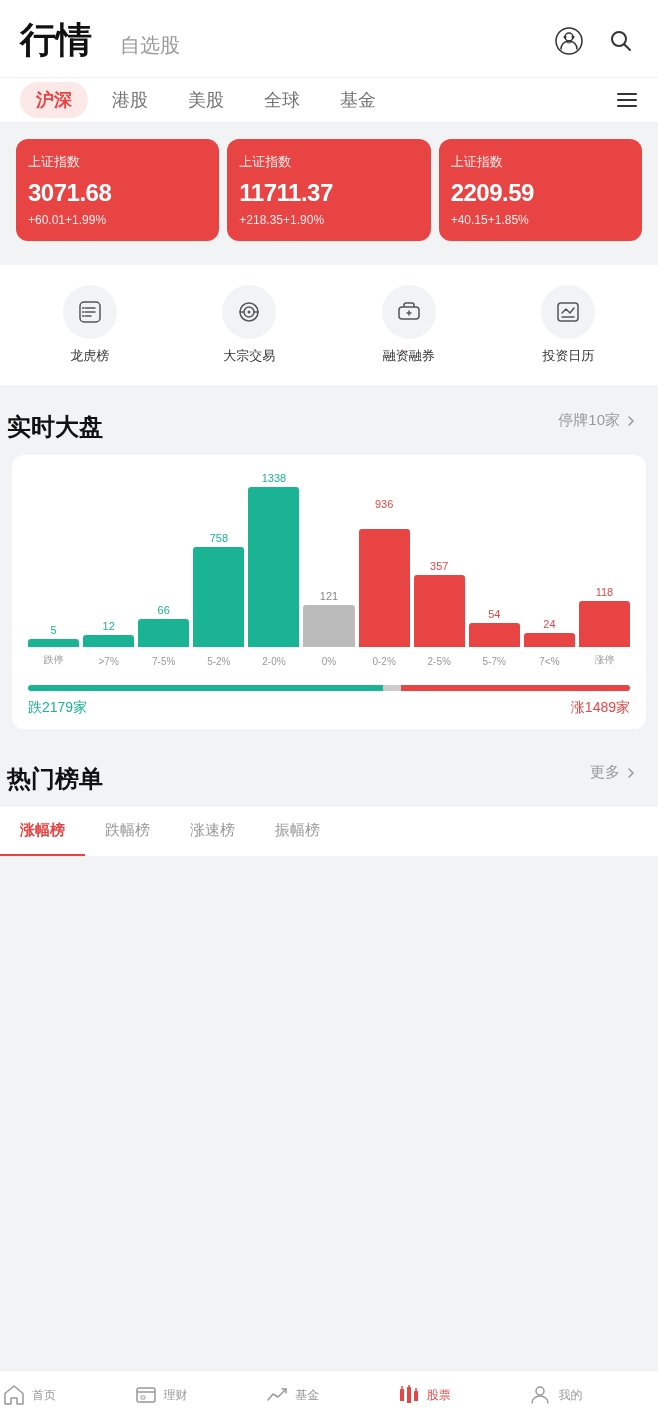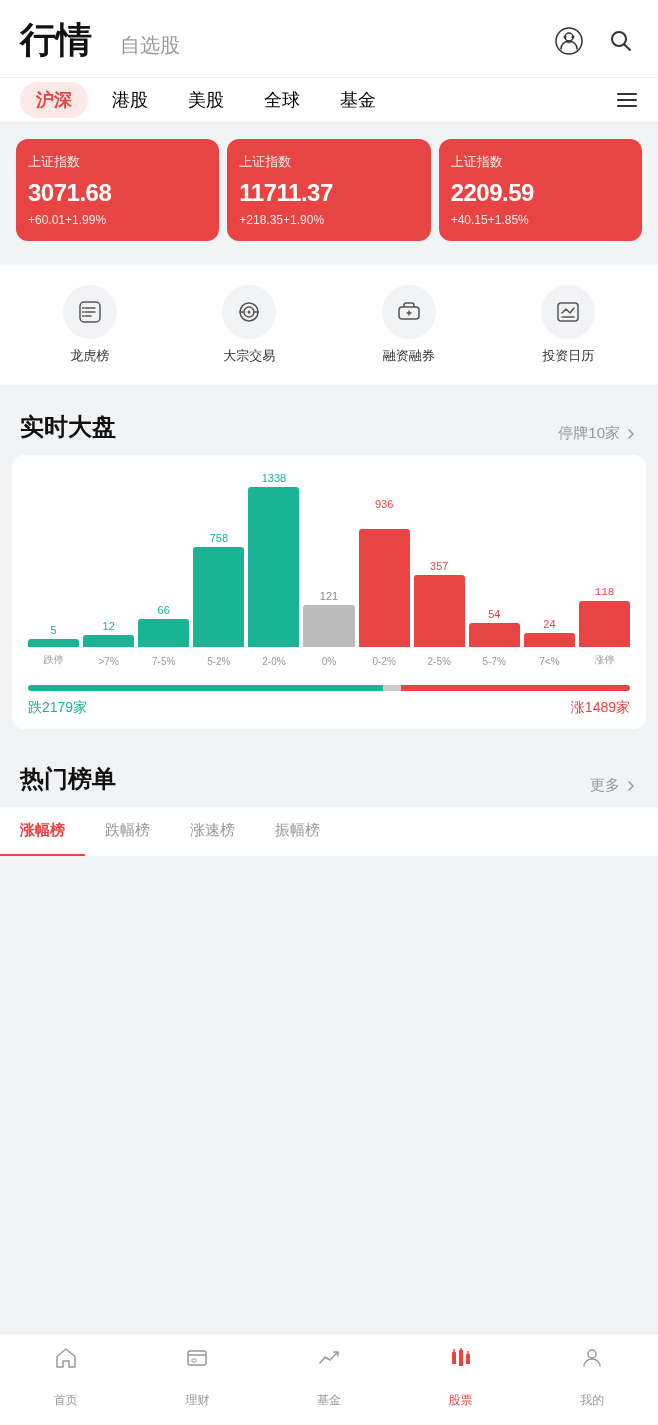--- a/index.html
+++ b/index.html
@@ -53,21 +53,21 @@
       background: #fff;
       display: flex;
       align-items: center;
       padding: 0 20px;
       gap: 8px;
       border-bottom: 1px solid #eee;
     }
     .tab-item {
       padding: 10px 16px;
       font-size: 18px;
-      color: #000000;
+      color: #737373;
       cursor: pointer;
       position: relative;
       white-space: nowrap;
     }
     .tab-item.active {
       color: #e84444;
       font-weight: 600;
       background: #fde8e8;
       border-radius: 20px;
       padding: 6px 16px;
@@ -137,23 +137,23 @@
       font-size: 22px;
     }
     .quick-label {
       font-size: 13px;
       color: #333;
     }
 
     
     .section-header {
       display: flex;
-      align-items: flex-end;
+      align-items: flex-start;
       justify-content: space-between;
-      padding: 18px 20px 12px 20px;
+      padding: 18px 20px 12px 7px;
     }
     .section-title {
       font-size: 24px;
       font-weight: 700;
       color: #111;
     }
     .section-link {
       font-size: 15px;
       color: #999;
       display: flex;
@@ -266,23 +266,23 @@
       width: 658px;
       background: #fff;
       border-top: 1px solid #eee;
       display: flex;
       justify-content: space-around;
       padding: 10px 0 16px 0;
       z-index: 100;
     }
     .nav-item {
       display: flex;
-      flex-direction: column;
-      align-items: center;
-      gap: 20px;
+      flex-direction: row;
+      align-items: center;
+      gap: 4px;
       cursor: pointer;
       flex: 1;
     }
     .nav-icon {
       width: 28px;
       height: 28px;
       display: flex;
       align-items: center;
       justify-content: center;
       font-size: 22px;
@@ -472,21 +472,21 @@
         <div class="bar-group" style="height: 100%; display: flex; flex-direction: column; align-items: center; justify-content: flex-end; position: relative; flex: 1 1 0%;">
           <div class="bar-label-top" style="color: rgb(232, 68, 68);">54</div>
           <div class="bar bar-red" style="width: 100%; height: 24px; border-radius: 3px 3px 0px 0px;"></div>
           <div style="font-size: 10px; color: rgb(153, 153, 153); margin-top: 4px; text-align: center; position: absolute; bottom: -20px; white-space: nowrap;">5-7%</div>
         </div>
         <div class="bar-group" style="height: 100%; display: flex; flex-direction: column; align-items: center; justify-content: flex-end; position: relative; flex: 1 1 0%;">
           <div class="bar-label-top" style="color: rgb(232, 68, 68);">24</div>
           <div class="bar bar-red" style="width: 100%; height: 14px; border-radius: 3px 3px 0px 0px;"></div>
           <div style="font-size: 10px; color: rgb(153, 153, 153); margin-top: 4px; text-align: center; position: absolute; bottom: -20px; white-space: nowrap;">7&lt;%</div>
         </div>
-        <div class="bar-group" style="height: 100%; display: flex; flex-direction: column; align-items: center; justify-content: flex-end; position: relative; flex: 1 1 0%; font-family: Liberation Mono, monospace;">
+        <div class="bar-group" style="height: 100%; display: flex; flex-direction: column; align-items: center; justify-content: flex-end; position: relative; flex: 1 1 0%;">
           <div class="bar-label-top" style="color: rgb(232, 68, 68);">118</div>
           <div class="bar bar-red" style="width: 100%; height: 46px; border-radius: 3px 3px 0px 0px;"></div>
           <div style="font-size: 10px; color: rgb(153, 153, 153); margin-top: 4px; text-align: center; position: absolute; bottom: -20px; white-space: nowrap;">涨停</div>
         </div>
       </div>
     <div class="market-progress">
       <div class="progress-green" style="width: 59%"></div>
       <div class="progress-gray" style="width: 3%"></div>
       <div class="progress-red" style="width: 38%"></div>
     </div>

